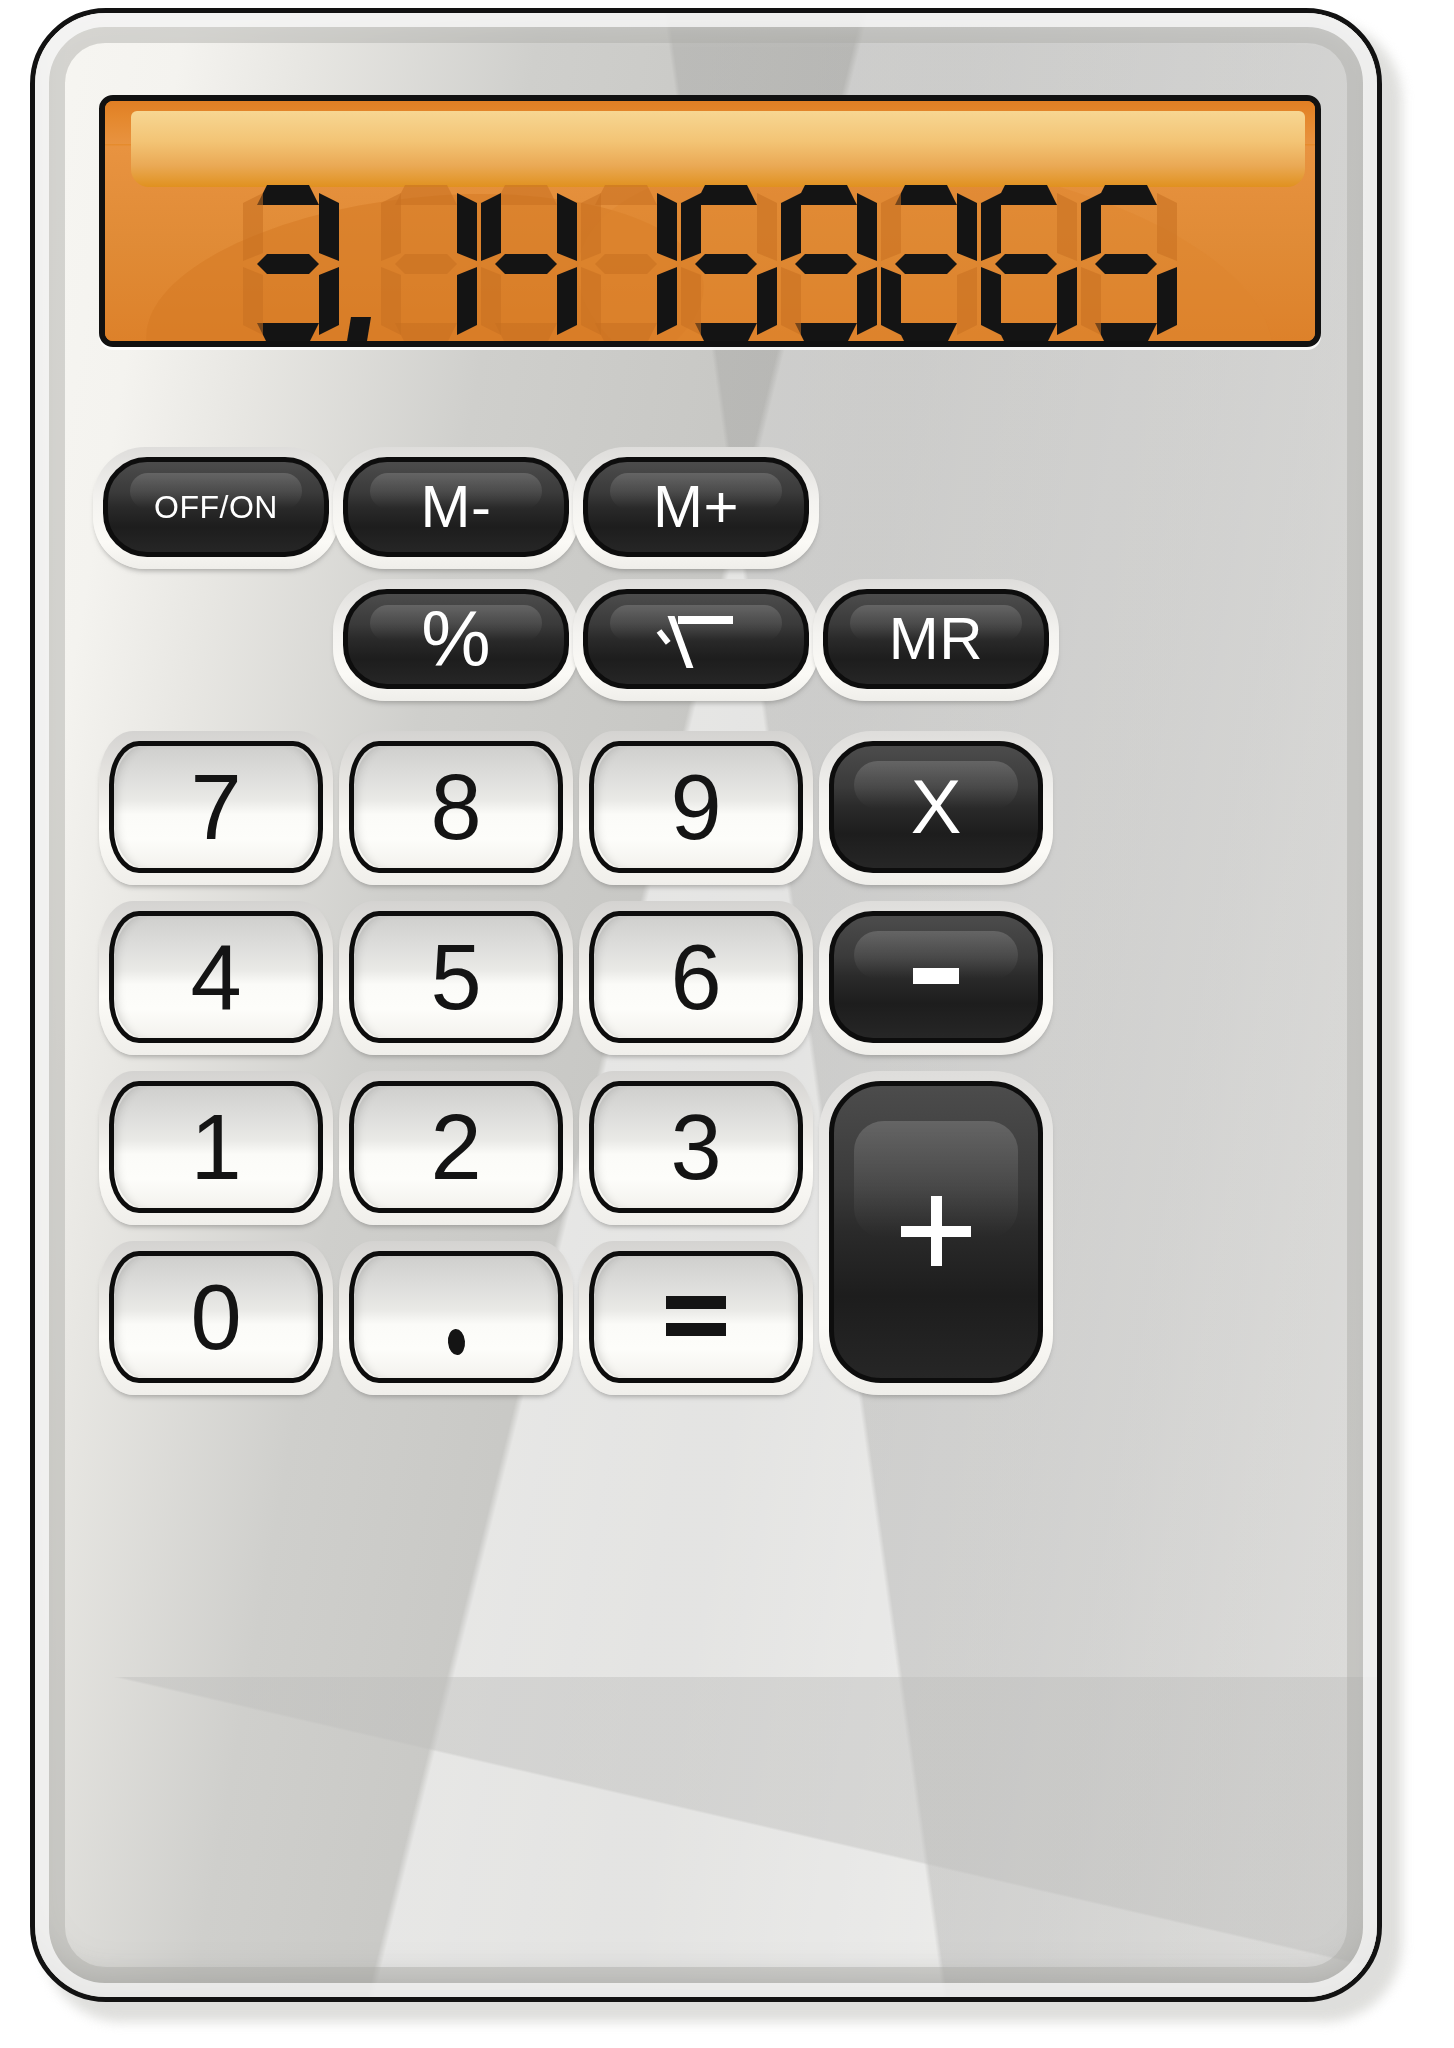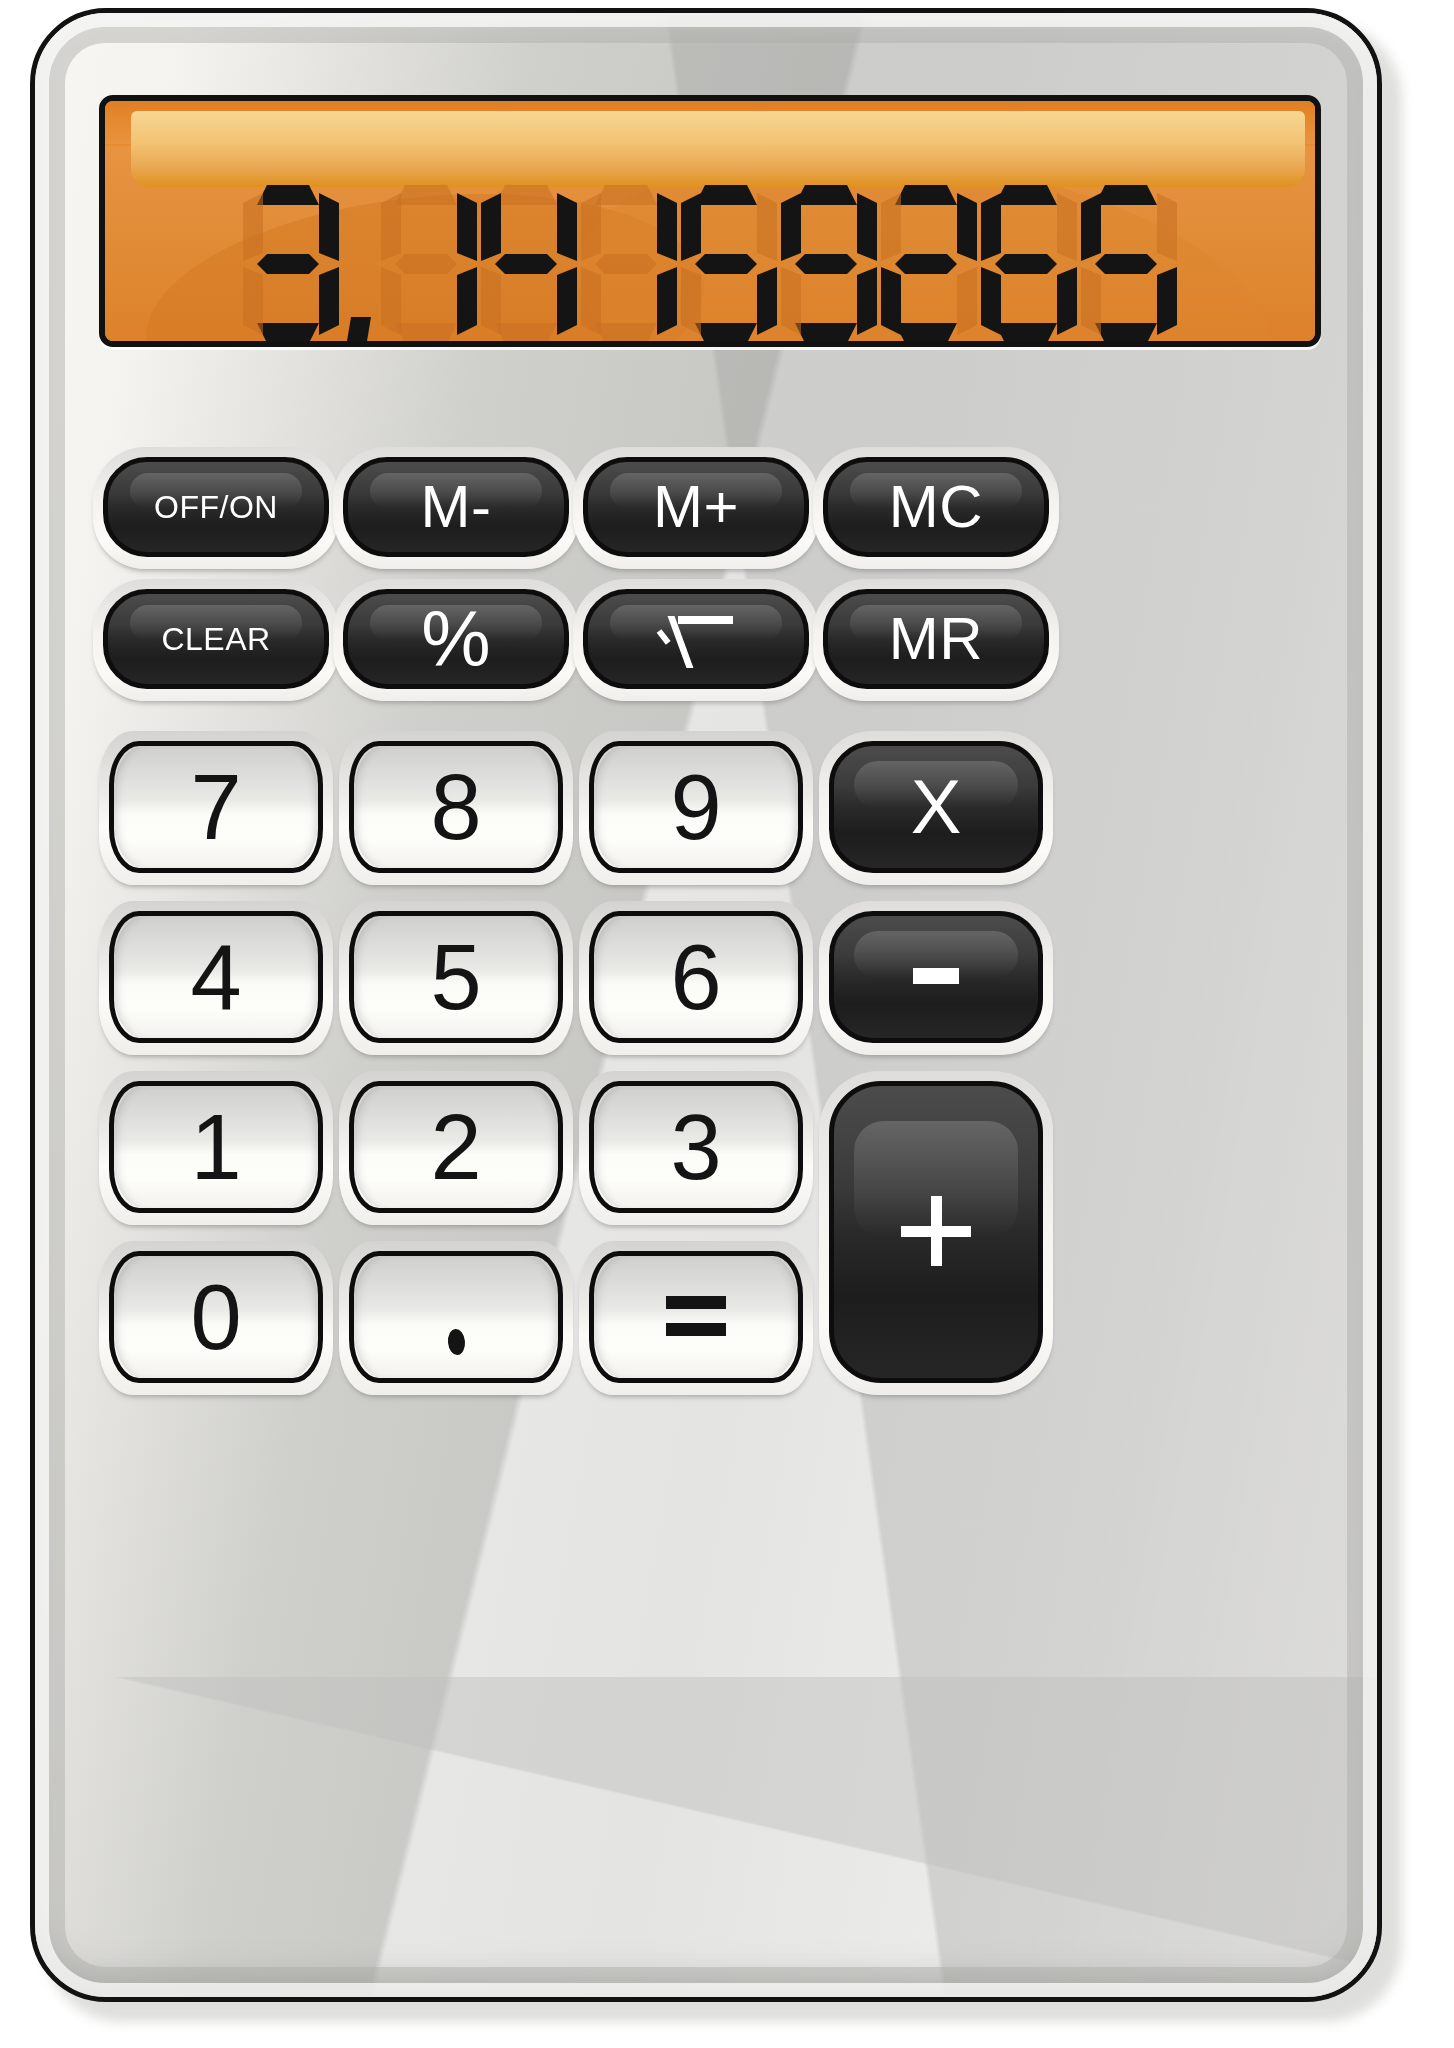--- a/index.html
+++ b/index.html
@@ -333,30 +333,20 @@
         <div class="key dark" style="left: 248px; top: 14px; width: 226px; height: 100px;">
           <div class="bezel-out"></div>
           <div class="cap"></div>
           <span class="lbl fn-text">M-</span>
         </div>
         <div class="key dark" style="left: 488px; top: 14px; width: 226px; height: 100px;">
           <div class="bezel-out"></div>
           <div class="cap"></div>
           <span class="lbl fn-text">M+</span>
         </div>
-        <div class="key dark" style="left: 728px; top: 14px; width: 226px; height: 100px;">
-          <div class="bezel-out"></div>
-          <div class="cap"></div>
-          <span class="lbl fn-text">MC</span>
-        </div>
-        <div class="key dark" style="left: 8px; top: 146px; width: 226px; height: 100px;">
-          <div class="bezel-out"></div>
-          <div class="cap"></div>
-          <span class="lbl fn-text small">CLEAR</span>
-        </div>
         <div class="key dark" style="left: 248px; top: 146px; width: 226px; height: 100px;">
           <div class="bezel-out"></div>
           <div class="cap"></div>
           <span class="lbl pct">%</span>
         </div>
         <div class="key dark" style="left: 488px; top: 146px; width: 226px; height: 100px;">
           <div class="bezel-out"></div>
           <div class="cap"></div>
           <span class="lbl"><span class="radical"><i class="tick"></i><i class="up"></i><i class="bar"></i></span></span>
         </div>

